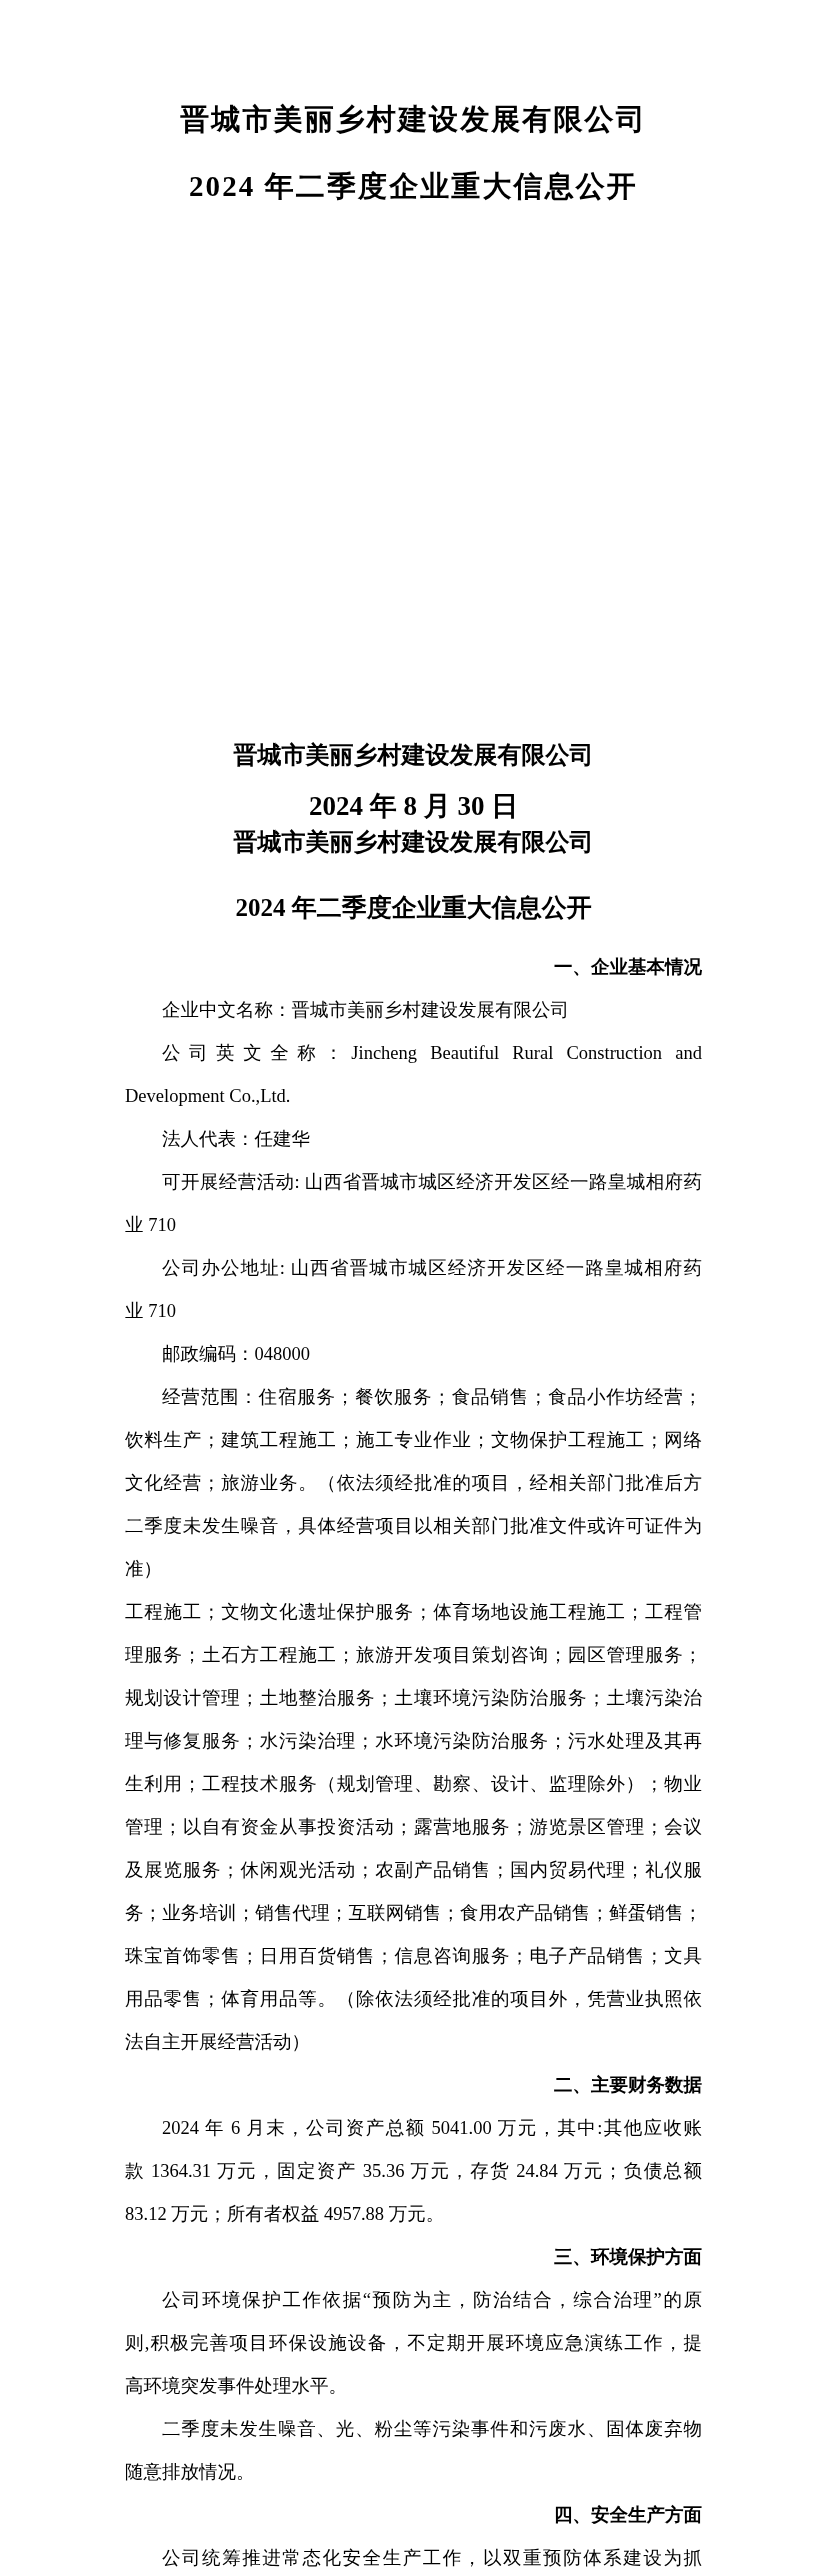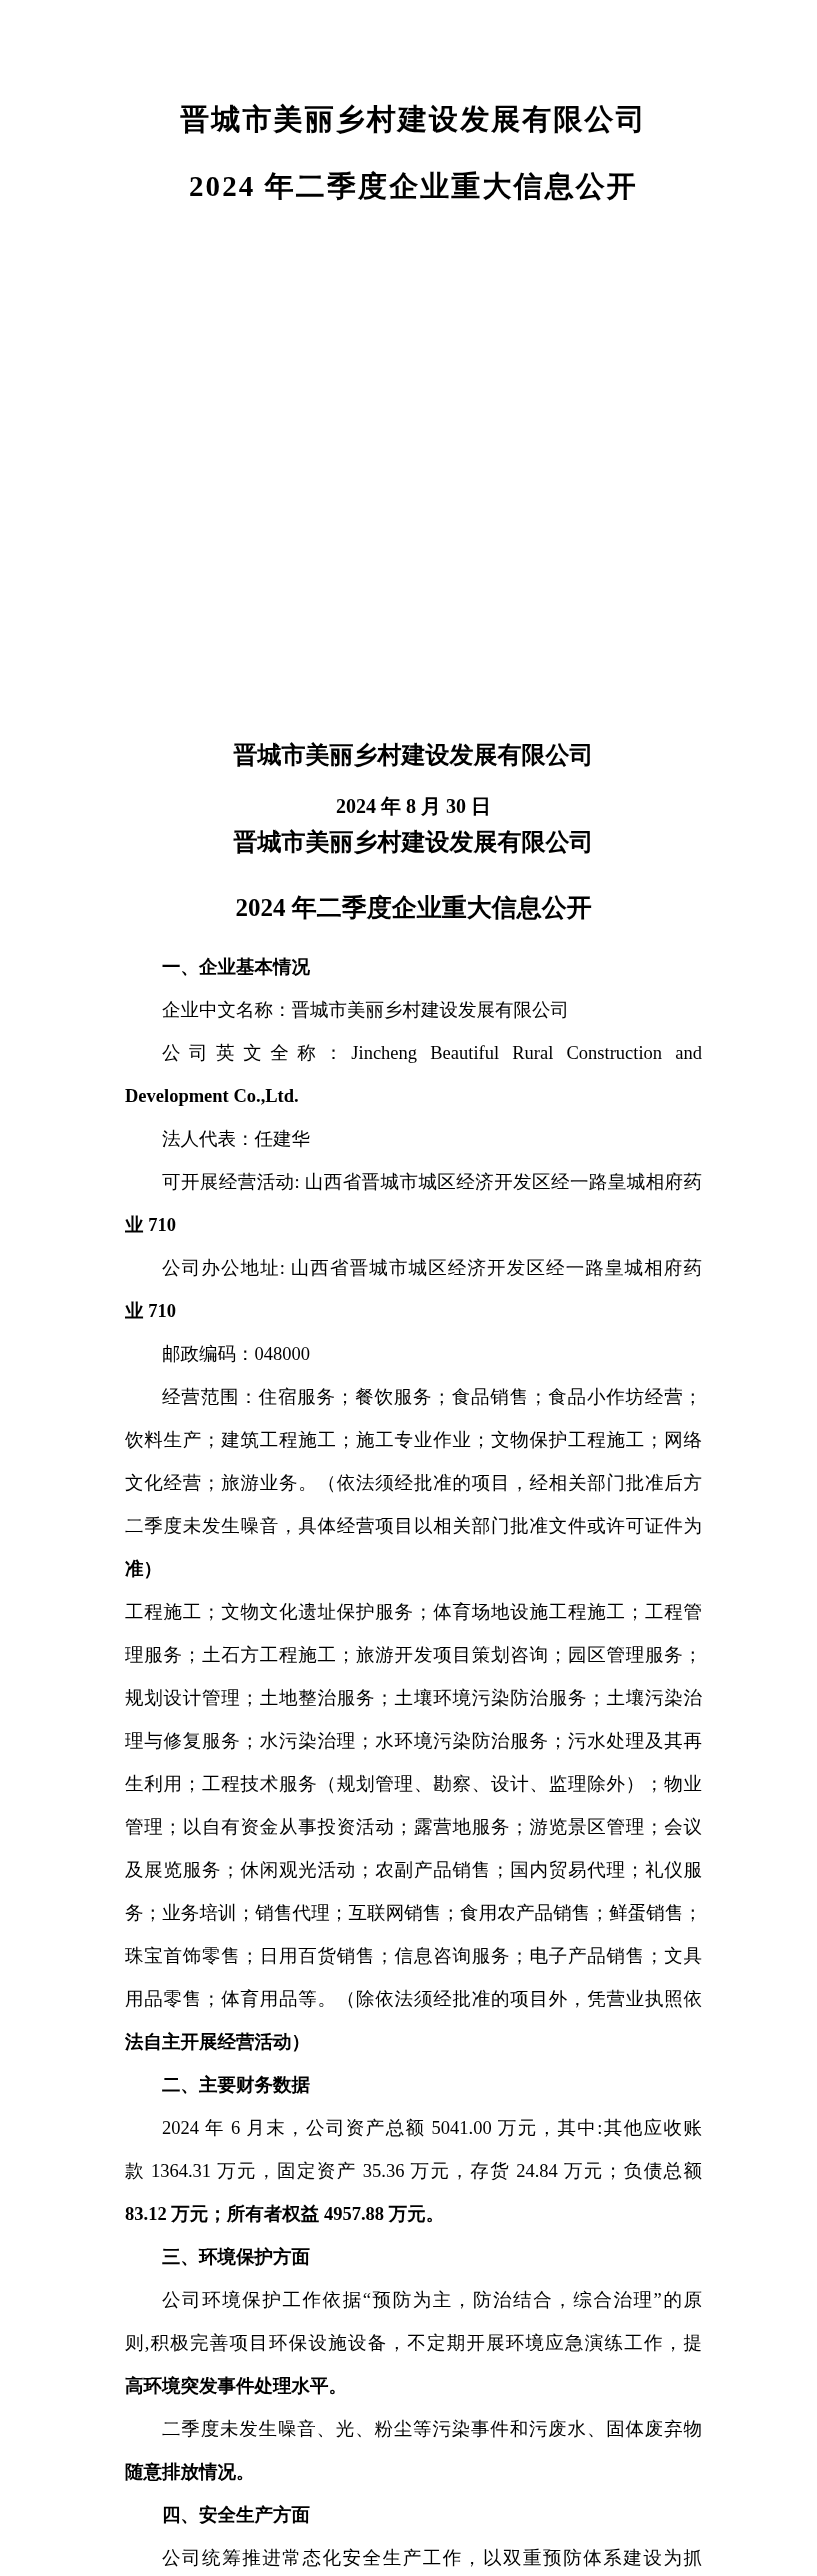--- a/index.html
+++ b/index.html
@@ -45,41 +45,41 @@
   
   .cover-line {
     position: absolute;
     left: 125px;
     width: 577px;
     text-align: center;
     font-weight: 700;
     white-space: nowrap;
   }
   .cover-company   { top: 742px; font-size: 24px; line-height: 27px; }
-  .cover-date      { top: 793px; font-size: 20px; line-height: 27px; }
+  .cover-date      { top: 793px; font-size: 27px; line-height: 27px; }
   .cover-company2  { top: 829px; font-size: 24px; line-height: 27px; }
   .cover-title     { top: 894px; font-size: 25px; line-height: 28px; }
   
   .body-block {
     position: absolute;
     top: 946px;
     left: 125px;
     width: 577px;
     font-size: 18.5px;
   }
   .ln {
     height: 43px;
     line-height: 43px;
     overflow: hidden;
   }
-  .ln.h  { font-weight: 700; text-indent: 37px; text-align: left; }
+  .ln.h  { font-weight: 700; text-indent: 37px; text-align: right; }
   .ln.i  { text-indent: 37px; text-align: justify; text-align-last: justify; }
   .ln.il { text-indent: 37px; text-align: left; }
   .ln.c  { text-align: justify; text-align-last: justify; }
-  .ln.cl { text-align: left; font-weight: bold; }
+  .ln.cl { text-align: left; }
 </style>
 </head>
 <body>
 
 <div class="page">
 
   <div class="title1">晋城市美丽乡村建设发展有限公司</div>
   <div class="title2">2024 年二季度企业重大信息公开</div>
 
   <div class="cover-line cover-company">晋城市美丽乡村建设发展有限公司</div>

